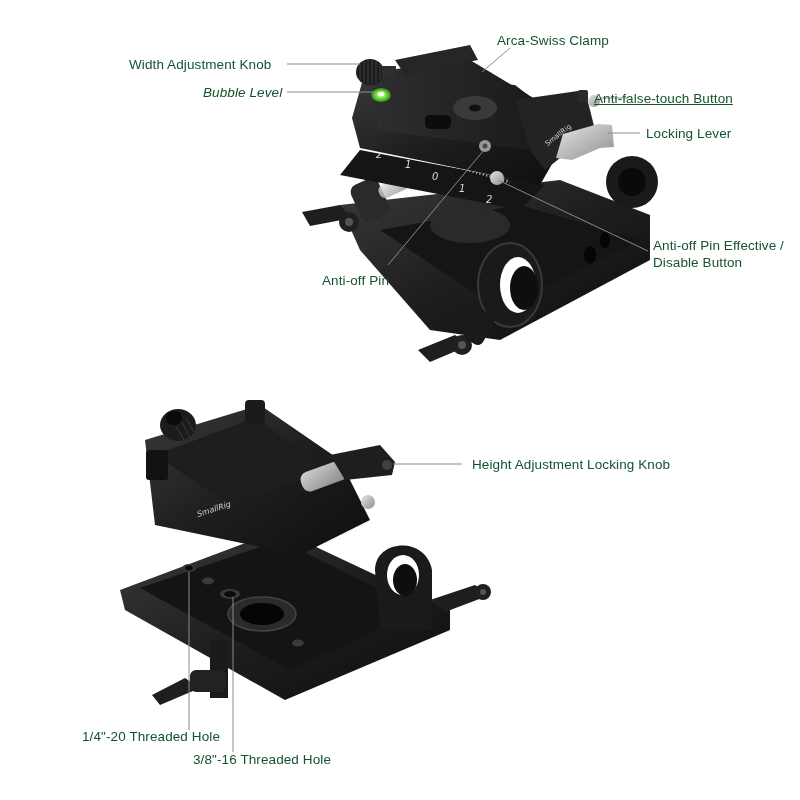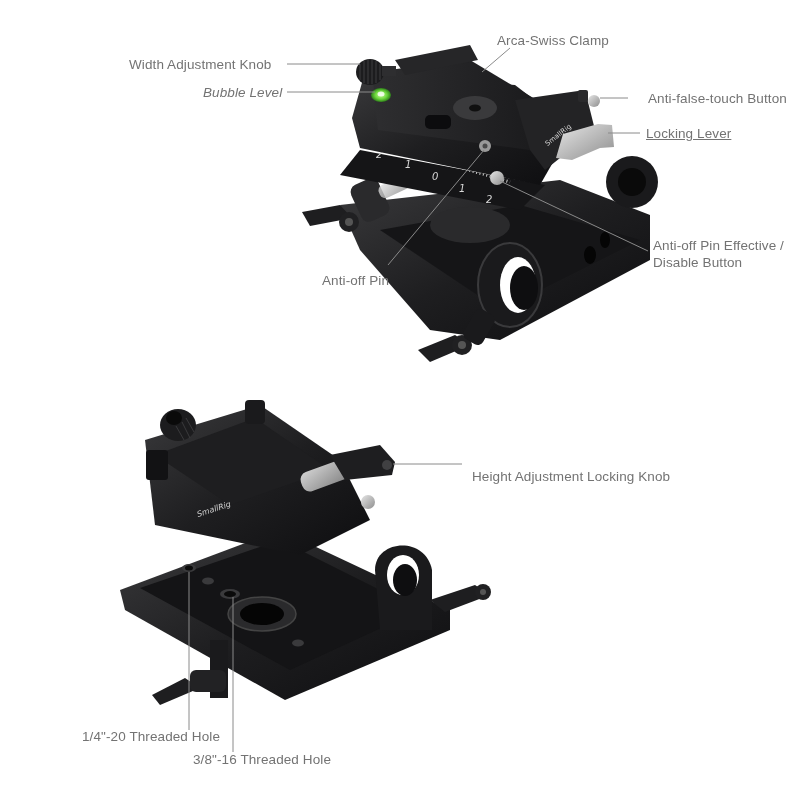--- a/index.html
+++ b/index.html
@@ -1,19 +1,19 @@
 <!DOCTYPE html>
 <html><head>
 <meta charset="utf-8">
 <style>
   html, body { margin: 0; padding: 0; background: #ffffff; }
   body { width: 800px; height: 800px; position: relative; overflow: hidden;
          font-family: "Liberation Sans", "DejaVu Sans", sans-serif; }
   .canvas { position: absolute; left: 0; top: 0; width: 800px; height: 800px; }
-  .label { position: absolute; font-size: 13.5px; color: #737373; white-space: nowrap;
+  .label { position: absolute; font-size: 13.5px; color: #14532d; white-space: nowrap;
            line-height: 17px; letter-spacing: 0.1px; }
   svg.art { position: absolute; left: 0; top: 0; }
 </style>
 </head>
 <body>
 
 <div class="canvas">
 
   <svg class="art" width="800" height="800" viewBox="0 0 800 800">
     <defs>
@@ -169,24 +169,24 @@
       <line x1="484" y1="150" x2="388" y2="265"></line>
       <line x1="393" y1="464" x2="462" y2="464"></line>
       <line x1="189" y1="572" x2="189" y2="730"></line>
       <line x1="233" y1="597" x2="233" y2="752"></line>
     </g>
   </svg>
 
   <div class="label" style="left:129px; top:56px;">Width Adjustment Knob</div>
   <div class="label" style="left:203px; top:84px;font-style:italic;">Bubble Level</div>
   <div class="label" style="left:497px; top:32px;">Arca-Swiss Clamp</div>
-  <div class="label" style="left:648px; top:90px;">Anti-false-touch Button</div>
-  <div class="label" style="left:646px; top:125px;text-decoration:underline;">Locking Lever</div>
+  <div class="label" style="left:594px; top:90px;text-decoration:underline;">Anti-false-touch Button</div>
+  <div class="label" style="left:646px; top:125px;">Locking Lever</div>
   <div class="label" style="left:653px; top:237px;">
     <div>Anti-off Pin Effective /</div>
     <div>Disable Button</div>
   </div>
   <div class="label" style="left:322px; top:272px;">Anti-off Pin</div>
 
-  <div class="label" style="left:472px; top:456px;margin-top:12px;">Height Adjustment Locking Knob</div>
+  <div class="label" style="left:472px; top:456px;">Height Adjustment Locking Knob</div>
   <div class="label" style="left:82px; top:728px;">1/4"-20 Threaded Hole</div>
   <div class="label" style="left:193px; top:751px;">3/8"-16 Threaded Hole</div>
 </div>
 
 </body></html>

